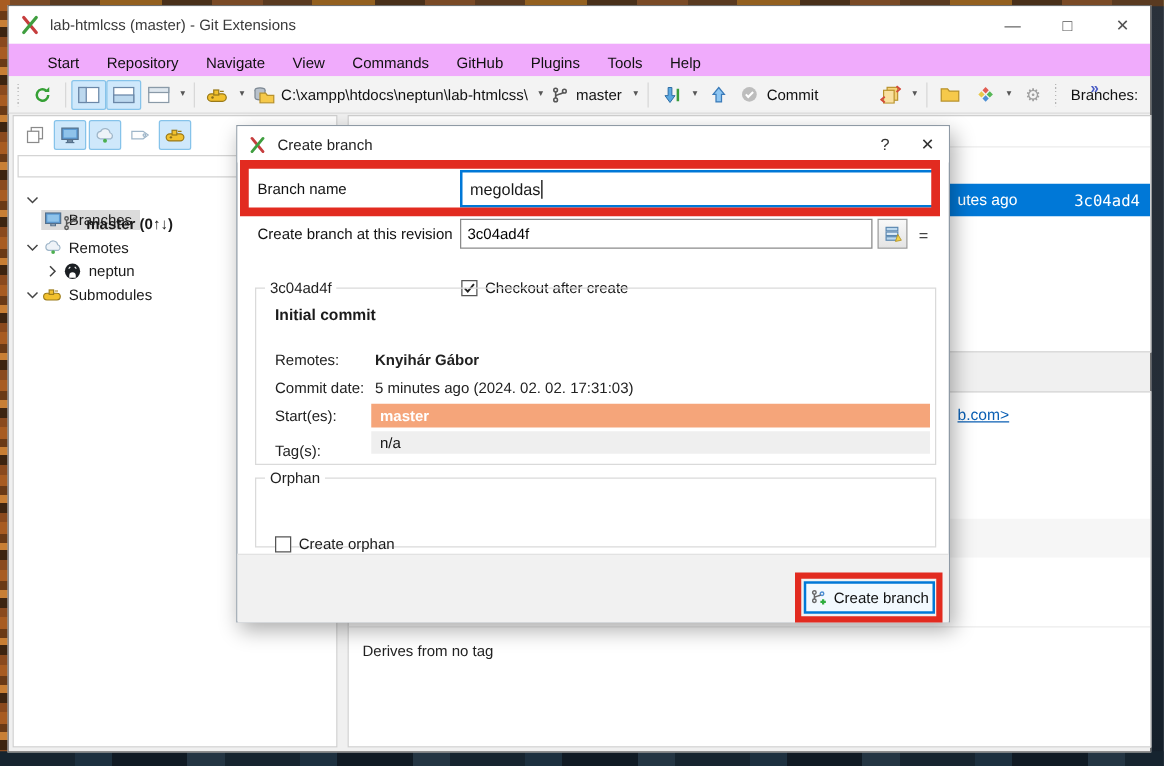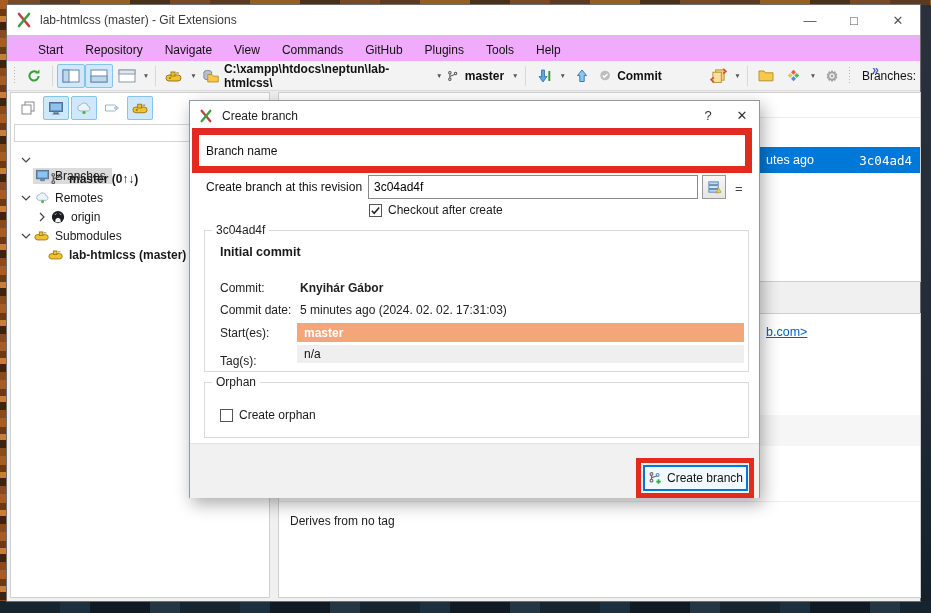--- a/index.html
+++ b/index.html
@@ -27,21 +27,21 @@
   .win-btn{width:44px;height:30px;display:flex;align-items:center;justify-content:center;
     color:#555;font-size:13px;}
   .menubar{height:26px;background:#f0abfc;display:flex;align-items:flex-end;padding-left:20px;}
   .menu-item{padding:4px 11px;color:#111;}
   .toolbar{height:29px;background:#f3f3f3;border-bottom:1px solid #dcdcdc;
     display:flex;align-items:center;padding:0 4px;position:relative;}
   .tb-grip{width:3px;height:18px;margin:0 3px;
     background-image:repeating-linear-gradient(180deg,#b5b5b5 0 1px,transparent 1px 3px);background-size:1px 100%;background-repeat:repeat-y;}
   .tb-sep{width:1px;height:20px;background:#d8d8d8;margin:0 4px;}
   .tb-btn{display:flex;align-items:center;justify-content:center;height:22px;min-width:22px;
-    border:1px solid transparent;border-radius:2px;gap:3px;padding:0 2px;font-weight:bold;}
+    border:1px solid transparent;border-radius:2px;gap:3px;padding:0 2px;}
   .tb-btn.sel{background:#cfe8fb;border-color:#86c3ea;}
   .caret{font-size:6.5px;color:#555;margin:0 2px;}
   .tb-label{margin:0 3px;color:#111;}
   .tb-path{margin:0 2px;color:#111;}
   .overflow-chevron{position:absolute;right:42px;top:2px;color:#4a5cc5;font-weight:bold;
     font-size:12px;letter-spacing:-1px;}
   .branches-label{margin-left:7px;color:#111;}
 
   
   .left-panel{position:absolute;left:3px;top:87px;width:260px;height:506px;
@@ -100,21 +100,21 @@
   .rev-input{position:absolute;left:178px;top:74px;width:330px;height:24px;
     border:1px solid #8a8a8a;box-sizing:border-box;background:#fff;
     font:12px "Liberation Sans",sans-serif;padding:0 5px;}
   .rev-browse{position:absolute;left:512px;top:74px;width:24px;height:24px;
     background:linear-gradient(#f8f8f8,#e4e4e4);border:1px solid #9a9a9a;box-sizing:border-box;
     display:flex;align-items:center;justify-content:center;}
   .equals{position:absolute;left:545px;top:80px;color:#444;font-size:13px;}
   .checkbox{width:13px;height:13px;border:1px solid #555;background:#fff;box-sizing:border-box;
     display:flex;align-items:center;justify-content:center;}
   .checkbox.disabled{border-color:#c3c3c3;background:#f2f2f2;}
-  .cb-row{position:absolute;display:flex;align-items:center;gap:6px;}
+  .cb-row{position:absolute;display:flex;align-items:center;gap:6px;margin-top:20px;}
   .groupbox{position:absolute;border:1px solid #dadada;box-sizing:border-box;}
   .groupbox .legend{position:absolute;top:-8px;left:7px;background:#fff;padding:0 4px;color:#222;}
   .g-subject{position:absolute;left:15px;top:14px;font-weight:bold;font-size:12.5px;}
   .g-lbl{position:absolute;left:15px;color:#222;}
   .g-val{position:absolute;left:95px;color:#222;}
   .band{position:absolute;left:92px;width:447px;display:flex;align-items:center;padding-left:7px;box-sizing:border-box;}
   .band.orange{background:var(--branch_row_orange);color:#fff;font-weight:bold;height:19px;}
   .band.gray{background:#efefef;color:#111;height:18px;}
   .gray-text{color:#9b9b9b;}
   .dlg-footer{position:absolute;left:0;top:342px;width:100%;height:55px;
@@ -362,49 +362,39 @@
               <path d="M2 1 l4 4 -4 4" fill="none" stroke="#444" stroke-width="1.2"></path>
             </svg>
         </span>
         <span class="ticon">
           <svg viewBox="0 0 16 16" width="14" height="14">
             <circle cx="8" cy="8" r="7" fill="#1b1f23"></circle>
             <path d="M5 12 c0-2 1.3-3 3-3 s3 1 3 3 v2 h-6z" fill="#fff"></path>
             <path d="M4.5 5.5 l1.5-1.5 M11.5 5.5 l-1.5-1.5" stroke="#fff"></path>
           </svg>
         </span>
-        <span class="tlabel">origin</span>
+        <span class="tlabel">neptun</span>
       </div>
 
       <div class="tree-row indent1">
         <span class="chev">
           <svg viewBox="0 0 10 8" width="10" height="8">
               <path d="M1 2 l4 4 4-4" fill="none" stroke="#444" stroke-width="1.2"></path>
             </svg>
         </span>
         <span class="ticon">
           <svg viewBox="0 0 18 12" width="16" height="11">
             <rect x="1" y="5" width="15" height="6" rx="3" fill="#f2c12e" stroke="#9a7a1a"></rect>
             <rect x="6" y="2" width="4" height="4" fill="#f2c12e" stroke="#9a7a1a"></rect>
             <path d="M11 3 h3" stroke="#9a7a1a"></path>
           </svg>
         </span>
         <span class="tlabel">Submodules</span>
       </div>
 
-      <div class="tree-row indent2">
-        <span class="ticon">
-          <svg viewBox="0 0 18 12" width="16" height="11">
-            <rect x="1" y="5" width="15" height="6" rx="3" fill="#f2c12e" stroke="#9a7a1a"></rect>
-            <rect x="6" y="2" width="4" height="4" fill="#f2c12e" stroke="#9a7a1a"></rect>
-            <path d="M11 3 h3" stroke="#9a7a1a"></path>
-          </svg>
-        </span>
-        <span class="tlabel bold">lab-htmlcss (master)</span>
-      </div>
     </div>
   </div>
 
   <div class="commit-panel">
     <div class="commit-head"></div>
     <div class="commit-row-selected">
       <span class="time">utes ago</span>
       <span class="hash">3c04ad4</span>
     </div>
   </div>
@@ -427,20 +417,24 @@
       </svg>
     </span>
     <span class="dlg-title">Create branch</span>
     <div class="dlg-tbtn">?</div>
     <div class="dlg-tbtn">✕</div>
   </div>
 
   <div class="annotation" style="left:2px;top:27px;width:560px;height:45px;"></div>
 
   <span class="dlg-label" style="left:16px;top:43px;">Branch name</span>
+  <div class="name-input">
+    <span>megoldas</span>
+    <span class="caret-bar"></span>
+  </div>
 
   <span class="dlg-label" style="left:16px;top:79px;">Create branch at this revision</span>
   <input class="rev-input" value="3c04ad4f" style="">
   <div class="rev-browse">
     <svg viewBox="0 0 16 16" width="15" height="15">
       <rect x="2" y="2" width="10" height="3" fill="#bcd8ee" stroke="#5a87b0"></rect>
       <rect x="2" y="6" width="10" height="3" fill="#dcebf6" stroke="#5a87b0"></rect>
       <rect x="2" y="10" width="10" height="3" fill="#bcd8ee" stroke="#5a87b0"></rect>
       <path d="M10 14 l2-6 3 5z" fill="#f2d24a" stroke="#b09020" stroke-width=".7"></path>
     </svg>
@@ -452,21 +446,21 @@
       <svg viewBox="0 0 12 12" width="11" height="11">
         <path d="M2 6.2 l2.6 2.8 L10 2.6" fill="none" stroke="#222" stroke-width="1.7"></path>
       </svg>
     </span>
     <span>Checkout after create</span>
   </div>
 
   <div class="groupbox" style="left:14px;top:129px;width:545px;height:142px;">
     <span class="legend">3c04ad4f</span>
     <span class="g-subject">Initial commit</span>
-    <span class="g-lbl" style="top:50px;">Commit:</span>
+    <span class="g-lbl" style="top:50px;">Remotes:</span>
     <span class="g-val bold" style="top:50px;">Knyihár Gábor</span>
     <span class="g-lbl" style="top:72px;">Commit date:</span>
     <span class="g-val" style="top:72px;">5 minutes ago (2024. 02. 02. 17:31:03)</span>
     <span class="g-lbl" style="top:95px;">Start(es):</span>
     <div class="band orange" style="top:92px;">
       <span>master</span>
     </div>
     <span class="g-lbl" style="top:123px;">Tag(s):</span>
     <div class="band gray" style="top:114px;">
       <span>n/a</span>

